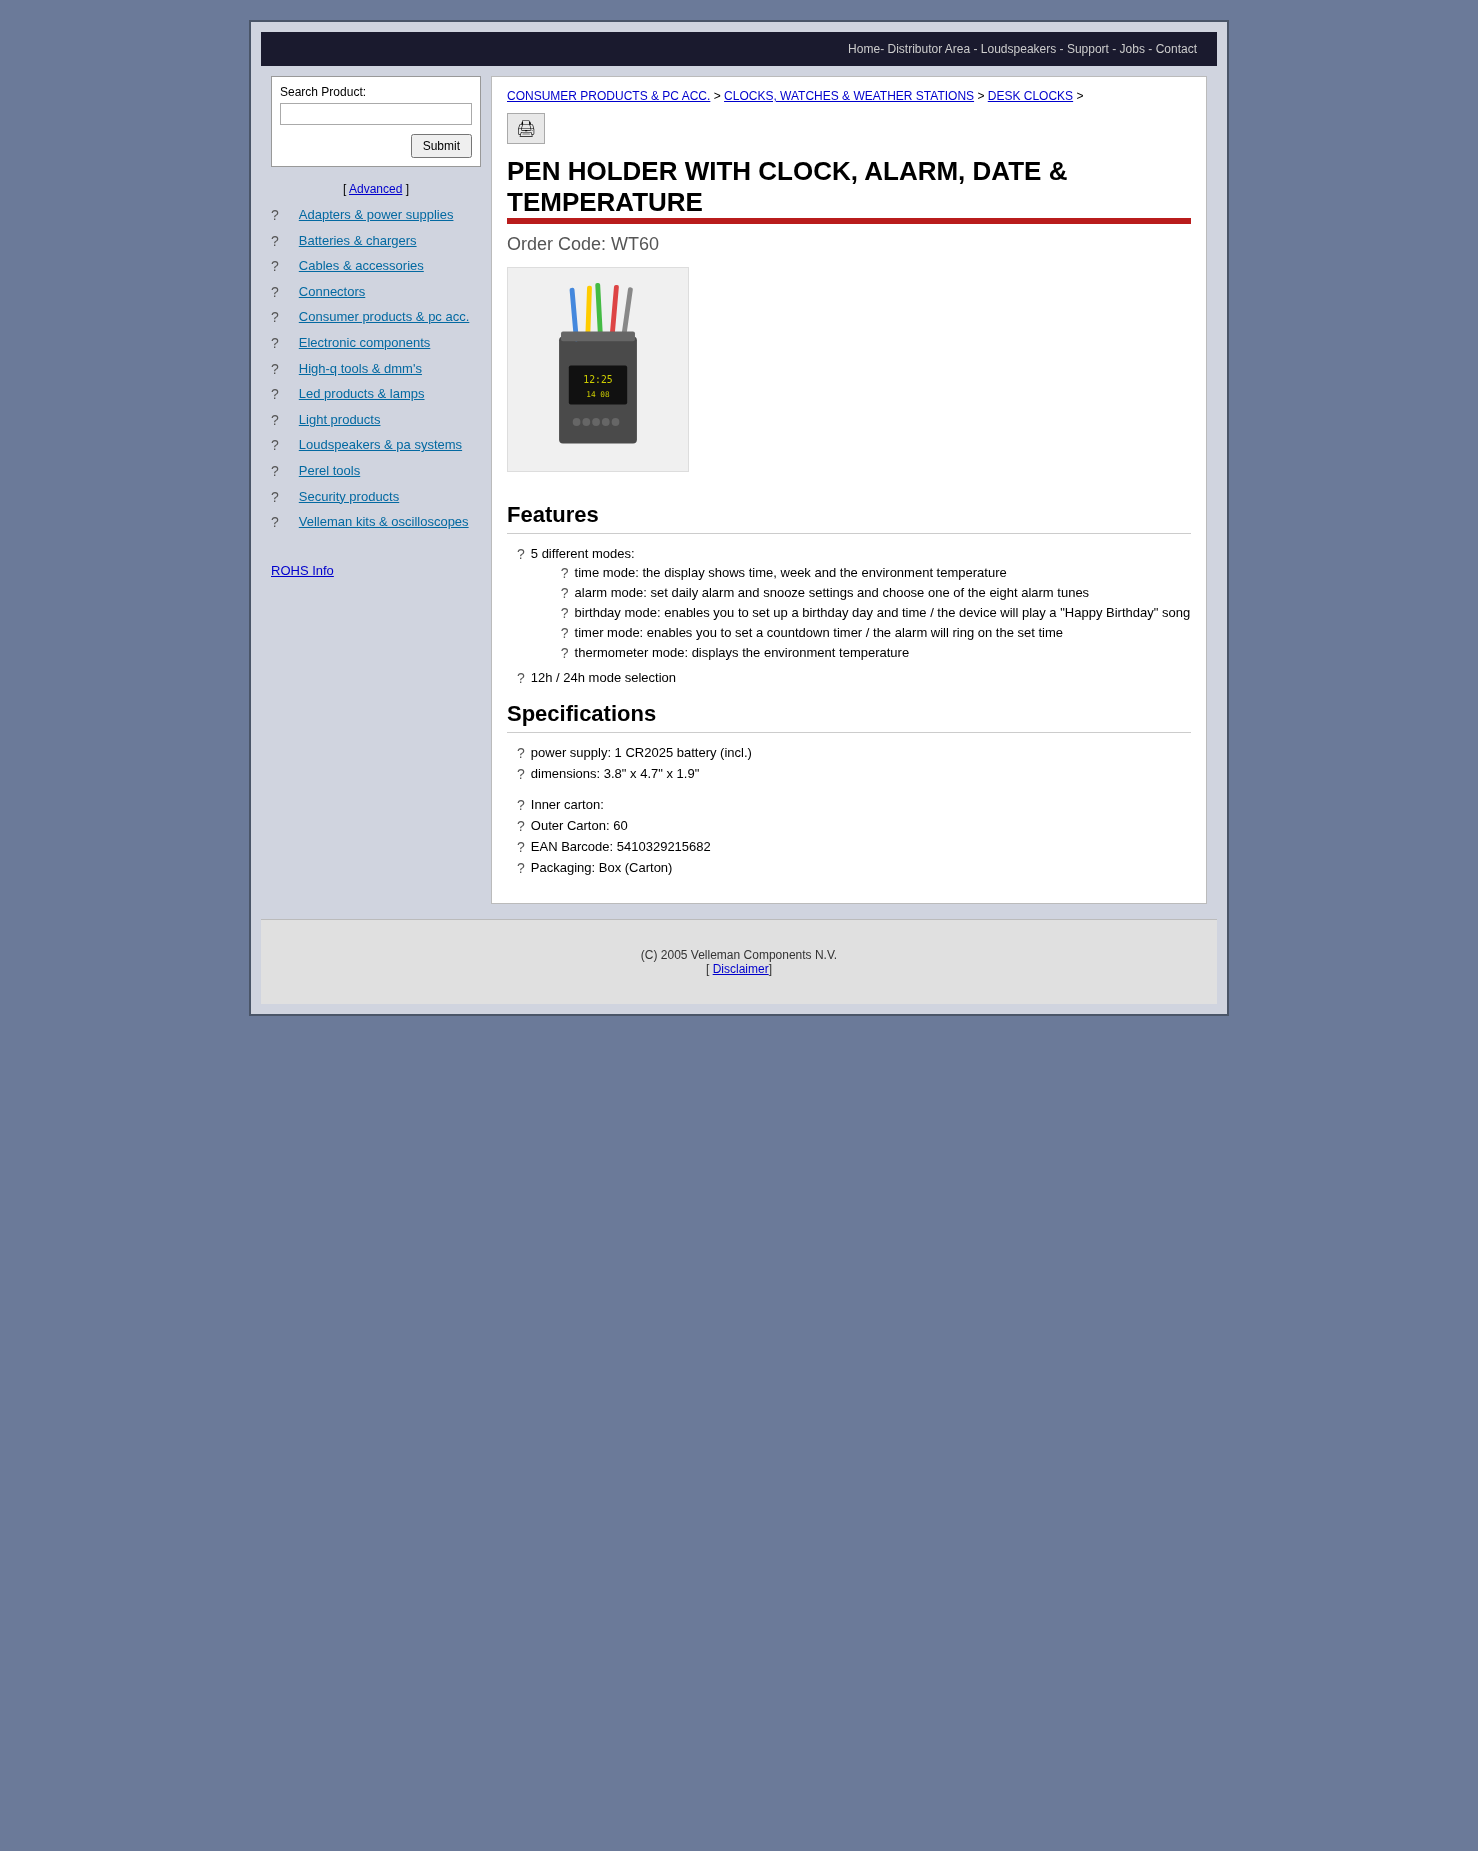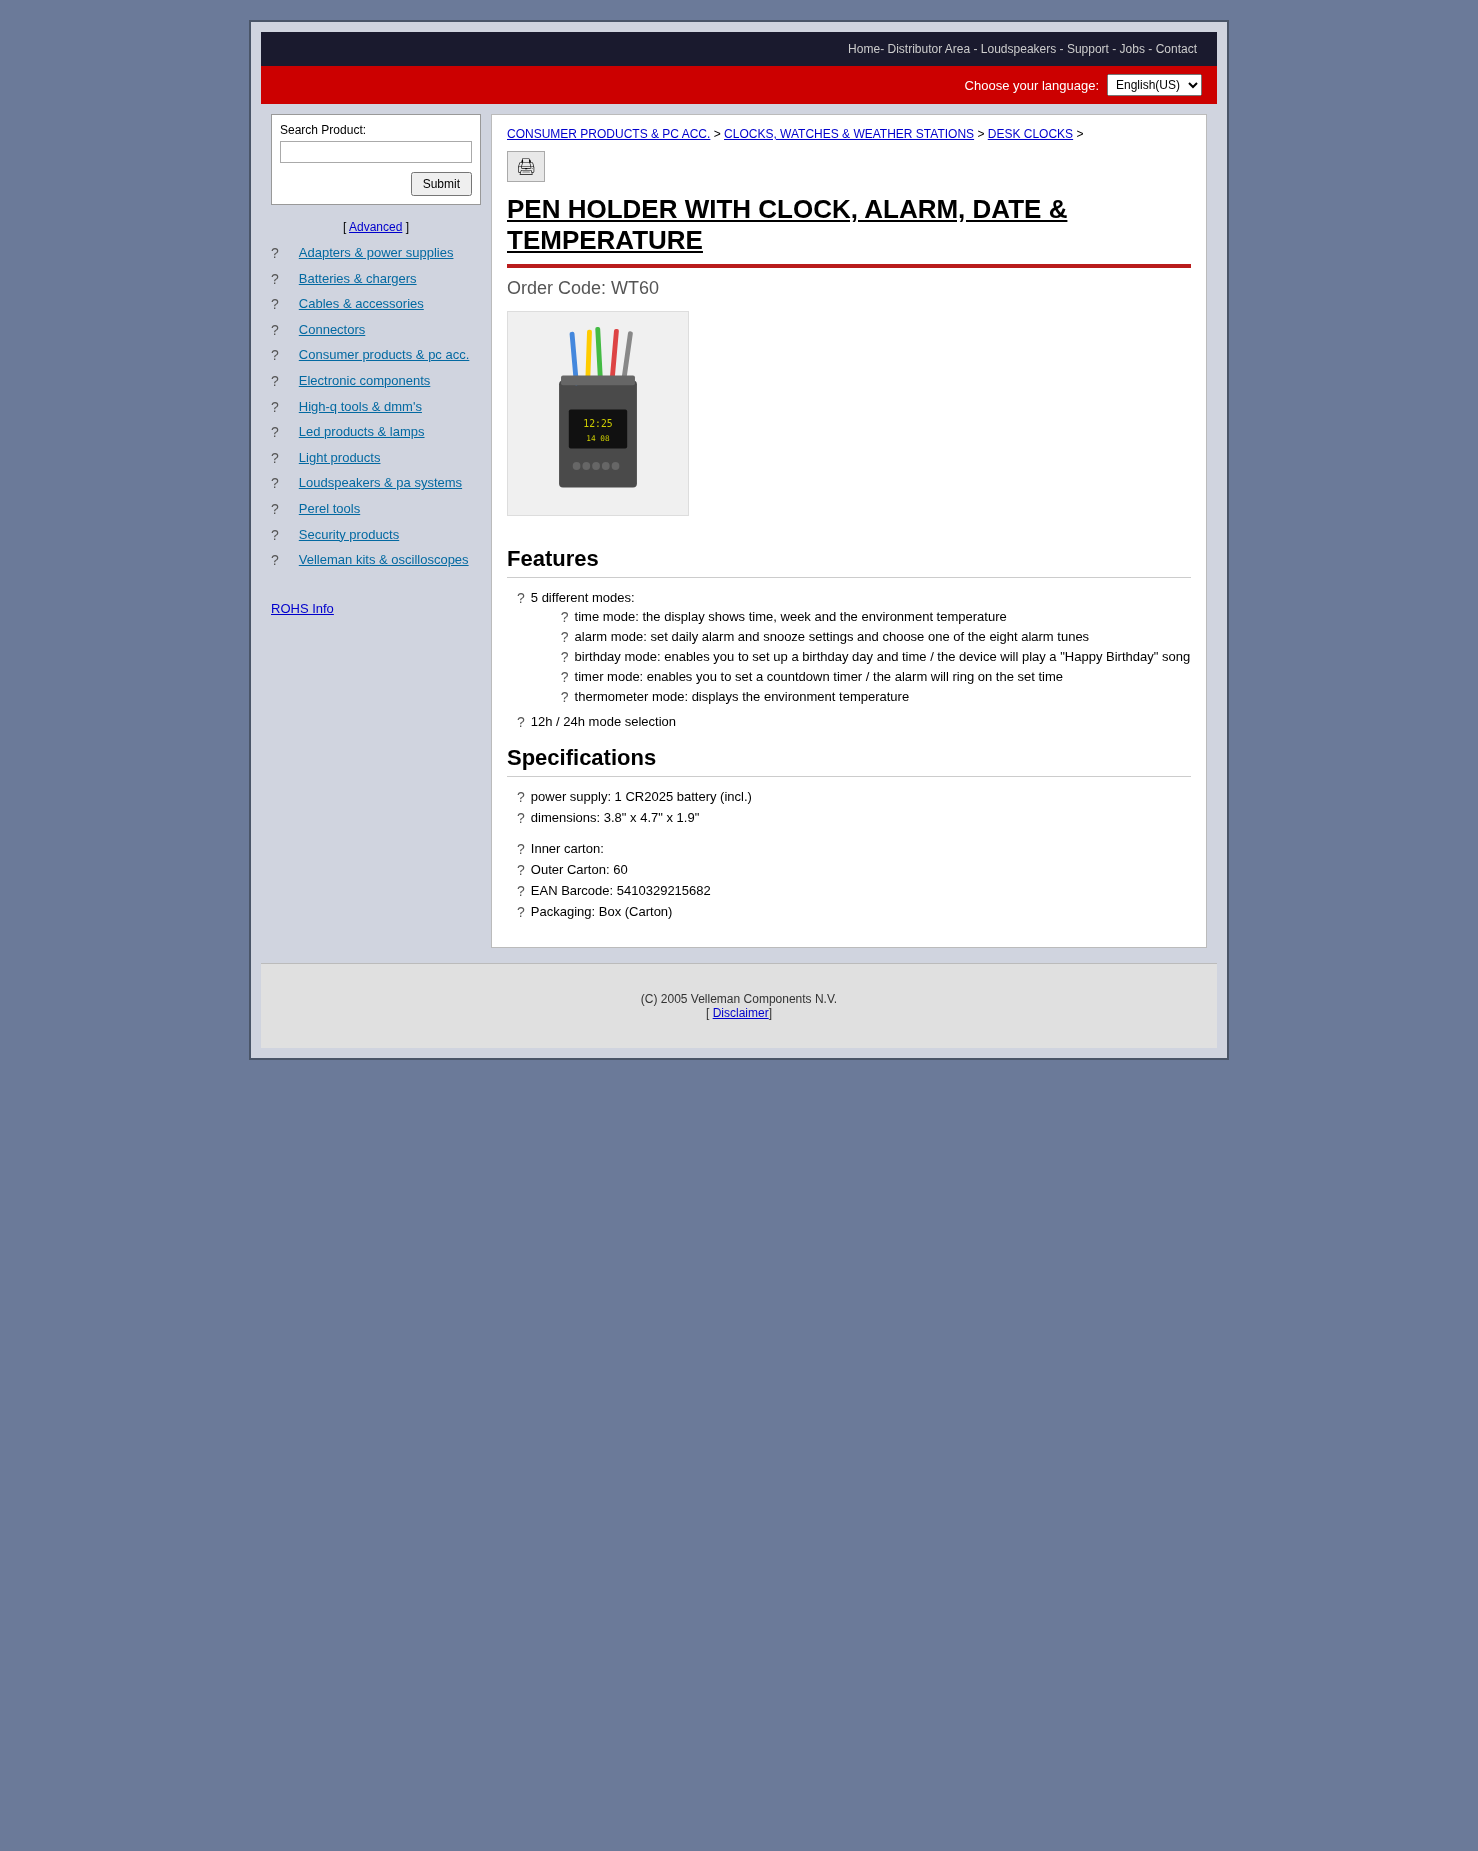--- a/index.html
+++ b/index.html
@@ -141,24 +141,22 @@
       display: inline-flex;
       align-items: center;
       margin-bottom: 12px;
       font-size: 16px;
     }
     .product-title {
       font-size: 26px;
       font-weight: bold;
       color: #000;
       margin-bottom: 10px;
-      border-bottom: 4px solid #b91c1c;
-      padding-bottom: 8px;
+      border-bottom: 6px solid #b91c1c;
       line-height: 1.2;
-      text-decoration: underline;
     }
     .order-code {
       font-size: 18px;
       color: #555;
       margin-bottom: 12px;
     }
     .product-image-wrapper {
       background: #f0f0f0;
       border: 1px solid #ddd;
       display: inline-block;
@@ -234,29 +232,20 @@
     <span>
       <a>Home</a>-
       <a> Distributor Area</a> -
       <a>Loudspeakers</a> -
       <a>Support</a> -
       <a>Jobs</a> -
       <a>Contact</a>
     </span>
   </div>
 
-  <div class="lang-bar">
-    <span>Choose your language:</span>
-    <select>
-      <option>English(US)</option>
-      <option>Nederlands</option>
-      <option>Français</option>
-      <option>Deutsch</option>
-    </select>
-  </div>
 
   <div class="main-content">
 
     <div class="sidebar">
 
       <div class="search-box">
         <label>Search Product:</label>
         <input type="text" style="">
         <div style="text-align:right; margin-top:4px;">
           <input type="submit" value="Submit" style="">

